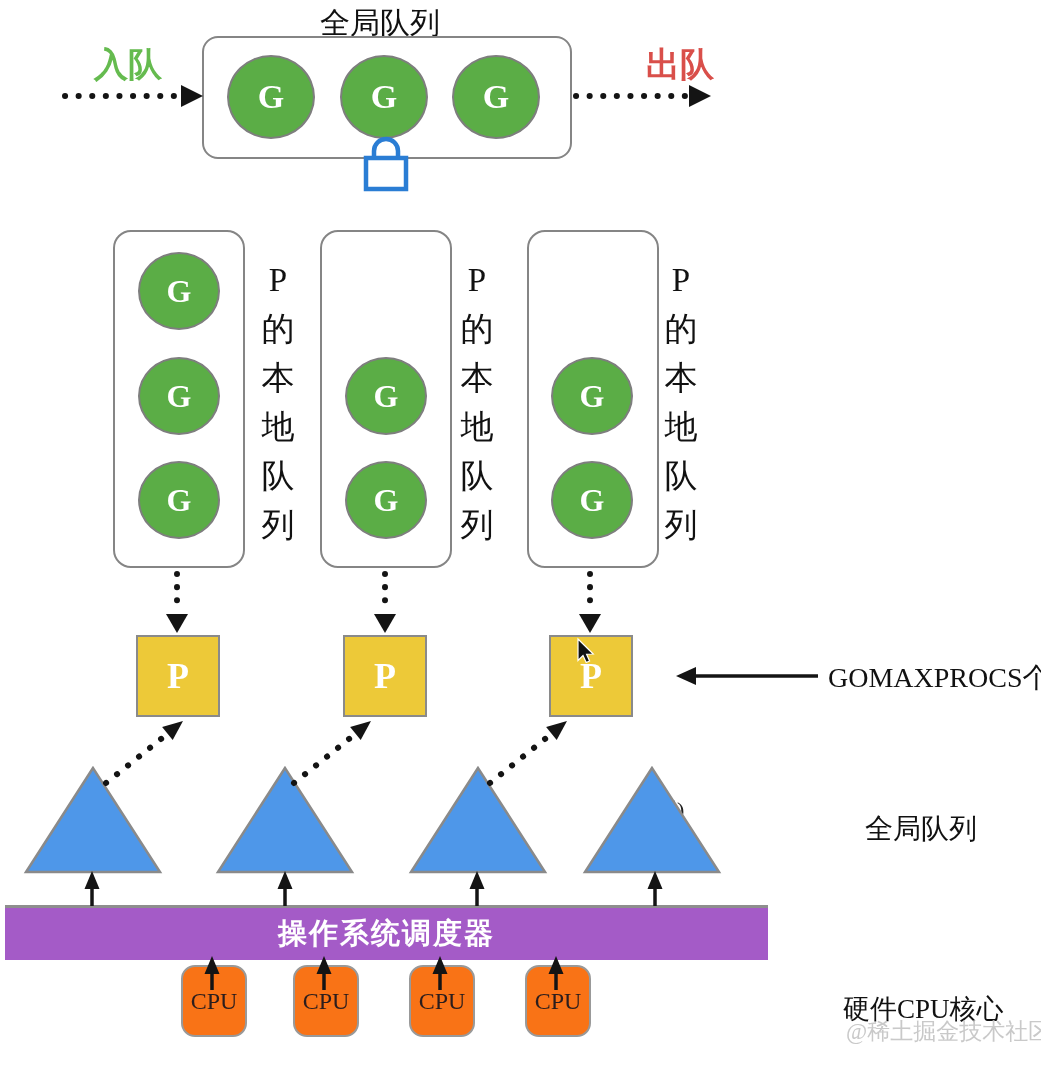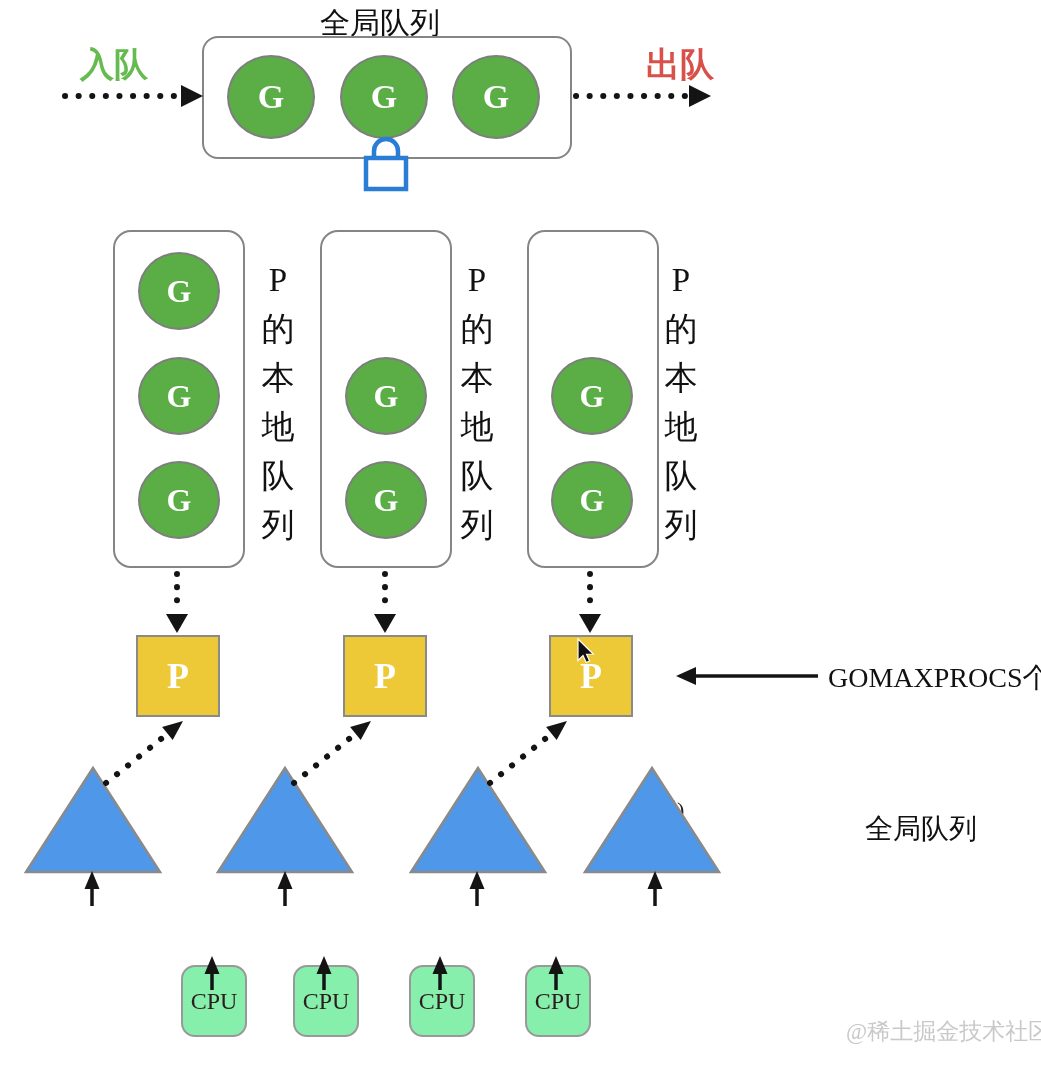--- a/index.html
+++ b/index.html
@@ -10,21 +10,21 @@
   .abs{position:absolute;}
   .svg-layer{position:absolute;left:0;top:0;width:1041px;height:1066px;pointer-events:none;}
 
   
   .title{left:280px;top:3px;width:200px;text-align:center;font-size:30px;color:#111;}
   .gq-box{left:202px;top:36px;width:366px;height:119px;border:2px solid #858585;border-radius:16px;background:#fff;}
   .g-circle{border-radius:50%;background:#5BAD46;border:2px solid #7e7e7e;
     display:flex;align-items:center;justify-content:center;color:#fff;font-weight:bold;}
   .g-big{width:84px;height:80px;font-size:34px;}
   .g-small{width:78px;height:74px;font-size:32px;}
-  .enq{left:80px;top:42px;width:80px;font-size:34px;font-weight:bold;color:#65BB4F;}
+  .enq{left:88px;top:42px;width:80px;font-size:34px;font-weight:bold;color:#65BB4F;text-align:center;}
   .deq{left:596px;top:42px;width:80px;font-size:34px;font-weight:bold;color:#D94F4A;text-align:center;margin-left:44px;}
 
   
   .lq-box{top:230px;width:128px;height:334px;border:2px solid #858585;border-radius:18px;background:#fff;}
   .vlabel{top:256px;width:48px;font-size:33px;line-height:49px;text-align:center;
     word-break:break-all;color:#111;}
 
   
   .p-square{top:635px;width:80px;height:78px;background:#EDC938;border:2px solid #8a8a8a;
     display:flex;align-items:center;justify-content:center;color:#fff;font-weight:bold;font-size:36px;}
@@ -34,21 +34,21 @@
   .idle-note{left:600px;top:795px;width:110px;text-align:center;font-size:22px;color:#222;}
   .kernel-label{left:865px;top:810px;font-size:28px;color:#111;}
   .gomax-label{left:828px;top:659px;font-size:28px;color:#111;}
 
   
   .sched-bar{left:5px;top:905px;width:763px;height:52px;background:#A45BC7;border-top:3px solid #8e8e8e;
     display:flex;align-items:center;justify-content:center;}
   .sched-bar span{color:#fff;font-size:29px;font-weight:bold;letter-spacing:2px;}
 
   
-  .cpu-box{top:948px;width:62px;height:68px;background:#86efac;border:2px solid #999;border-radius:14px;
+  .cpu-box{top:948px;width:62px;height:68px;background:#f97316;border:2px solid #999;border-radius:14px;
     display:flex;align-items:center;justify-content:center;font-size:24px;color:#2b1d1d;margin-top:17px;}
   .hw-label{left:843px;top:991px;font-size:27px;font-weight:500;color:#111;}
   .watermark{left:846px;top:1016px;font-size:23px;color:#c9c9c9;}
 </style>
 </head>
 <body>
 
 <div class="canvas">
 
   <div class="abs title">全局队列</div>
@@ -108,33 +108,37 @@
     </div>
   <div class="abs gomax-label">GOMAXPROCS个</div>
 
   <div class="abs m-label" style="left:43px;">M0</div>
   <div class="abs m-label" style="left:235px;">M1</div>
   <div class="abs m-label" style="left:428px;">M2</div>
   <div class="abs m-label" style="left:602px;">M3</div>
   <div class="abs idle-note">(空闲)</div>
   <div class="abs kernel-label">全局队列</div>
 
+  <div class="abs sched-bar">
+    <span>操作系统调度器</span>
+  </div>
 
   <div class="abs cpu-box" style="left:181px;">
       <span>CPU</span>
     </div>
   <div class="abs cpu-box" style="left:293px;">
       <span>CPU</span>
     </div>
   <div class="abs cpu-box" style="left:409px;">
       <span>CPU</span>
     </div>
   <div class="abs cpu-box" style="left:525px;">
       <span>CPU</span>
     </div>
+  <div class="abs hw-label">硬件CPU核心</div>
   <div class="abs watermark">@稀土掘金技术社区</div>
 
   <svg class="svg-layer" viewBox="0 0 1041 1066">
 
     <g>
       <line x1="65" y1="96" x2="183" y2="96" stroke="#141414" stroke-width="6" stroke-linecap="round" stroke-dasharray="0.1 13.5"></line>
       <polygon points="203,96 181,85 181,107" fill="#141414"></polygon>
     </g>
 
     <g>

